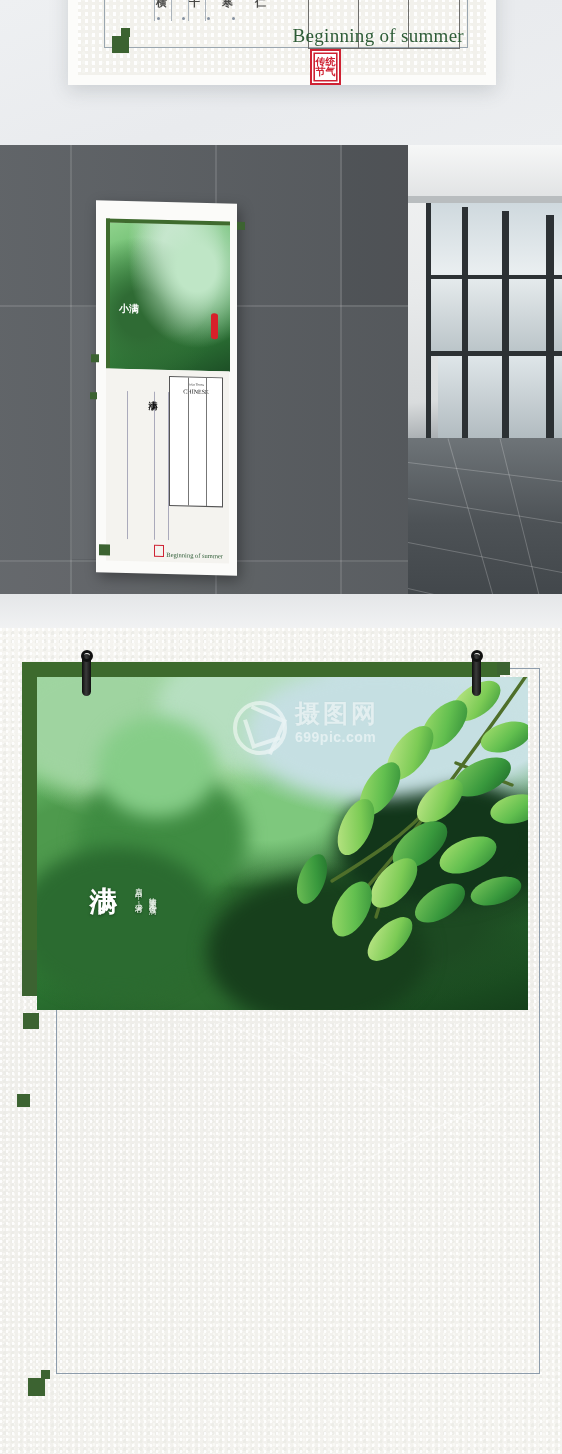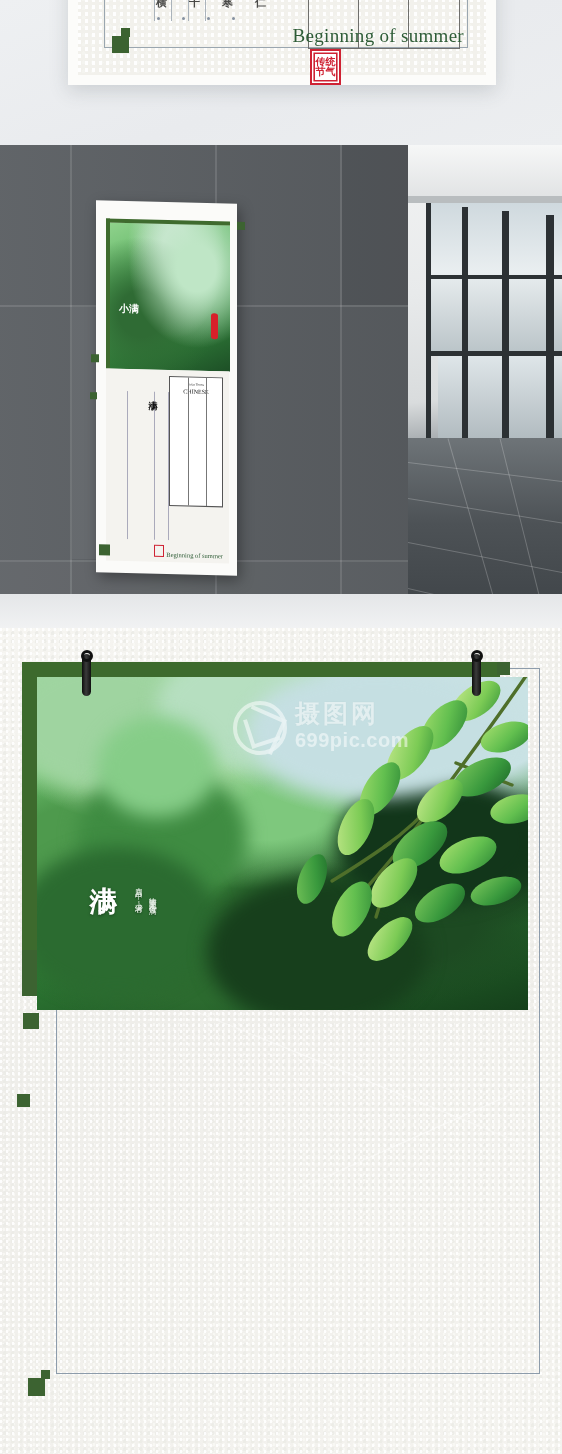--- a/index.html
+++ b/index.html
@@ -163,21 +163,21 @@
   .wm{
     position:absolute; left:196px; top:20px; width:190px; height:78px;
     opacity:.62; color:#ffffff; pointer-events:none;
   }
   .wm-txt1{
     font-family:"DejaVu Sans", sans-serif; font-size:25px; font-weight:700;
     letter-spacing:3px; color:rgba(255,255,255,.85); line-height:1;
     position:absolute; left:62px; top:4px; text-shadow:0 0 2px rgba(0,0,0,.08);
   }
   .wm-txt2{
-    font-family:"Liberation Sans", sans-serif; font-size:20px; font-weight:700;
+    font-family:"Liberation Sans", sans-serif; font-size:14px; font-weight:700;
     color:rgba(255,255,255,.85); position:absolute; left:62px; top:32px; letter-spacing:.5px;
   }
   .wm-ring{
     position:absolute; left:0; top:4px; width:54px; height:54px; border-radius:50%;
     border:4px solid rgba(255,255,255,.85);
   }
   .wm-ring:before{
     content:""; position:absolute; left:10px; top:10px; width:26px; height:26px;
     border-left:4px solid rgba(255,255,255,.85); border-bottom:4px solid rgba(255,255,255,.85);
     transform:rotate(-18deg);

